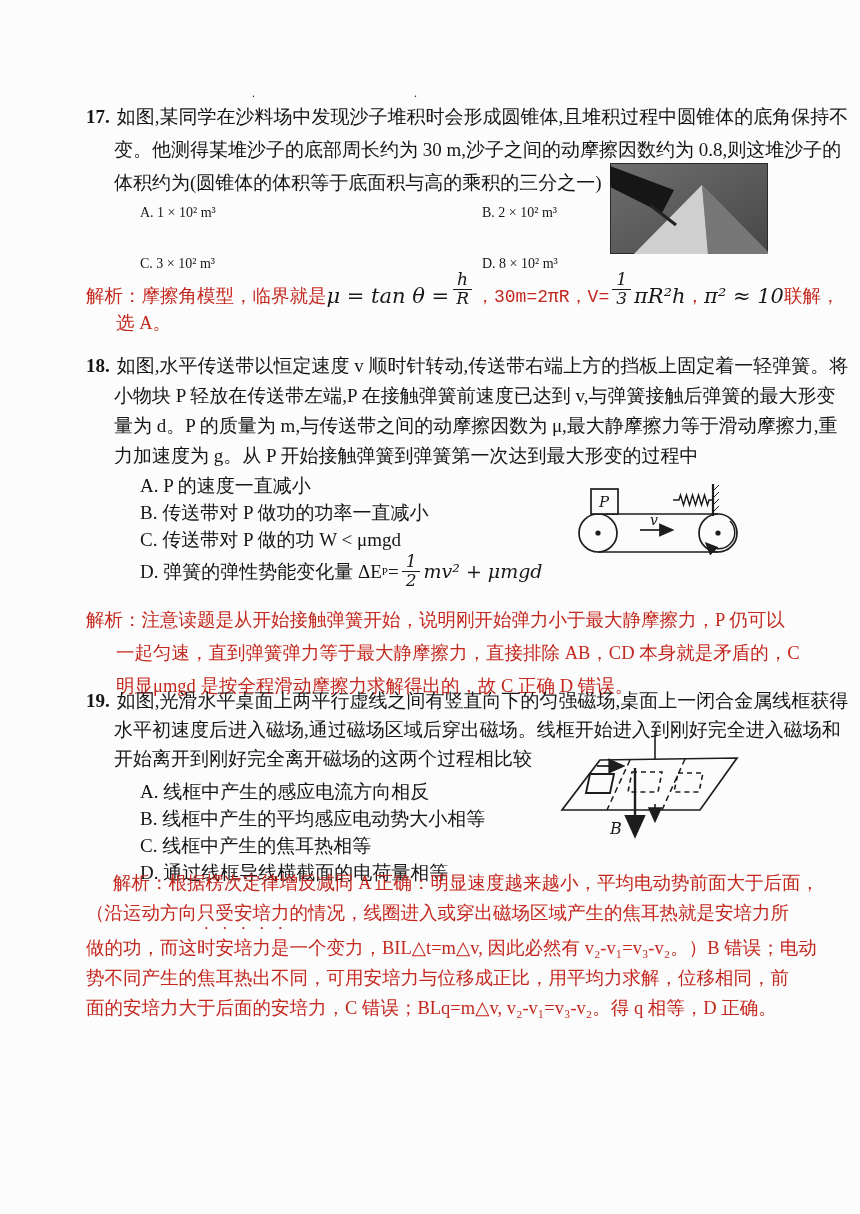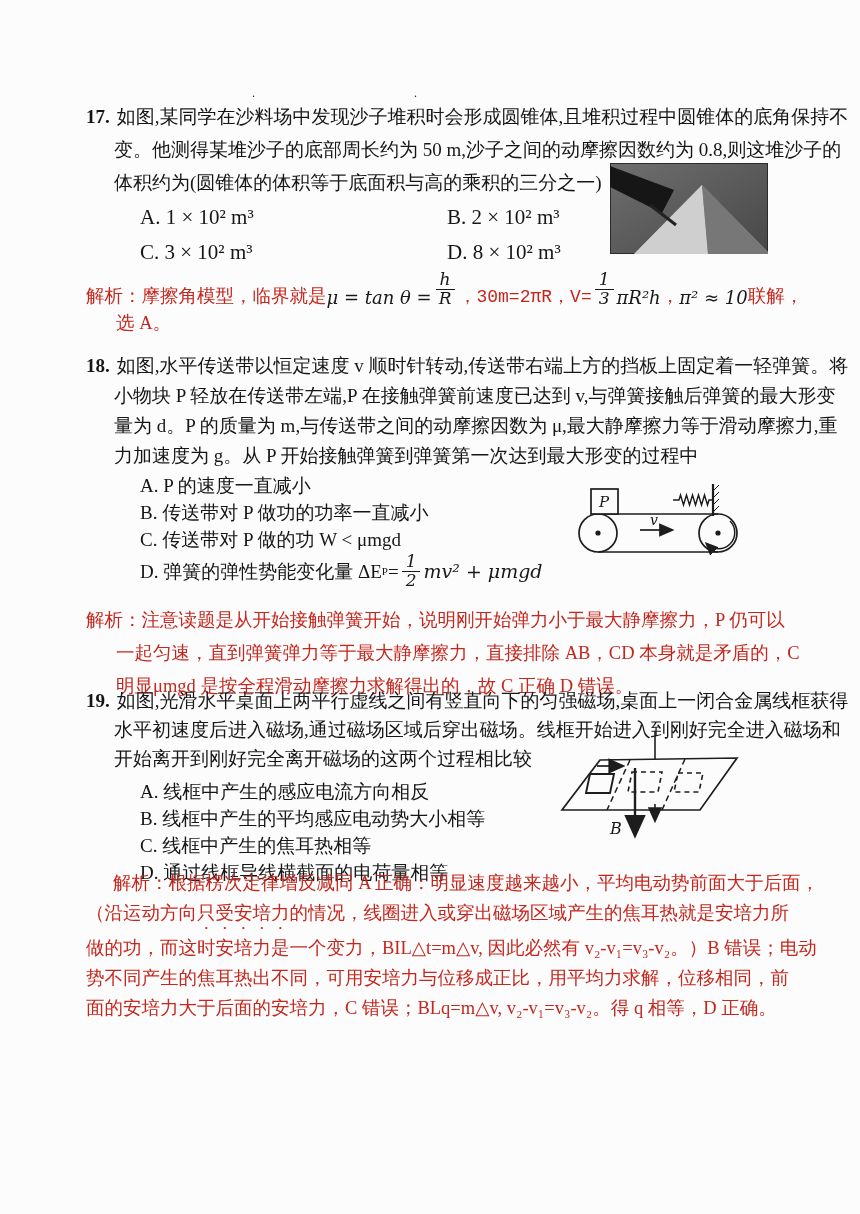--- a/index.html
+++ b/index.html
@@ -14,21 +14,21 @@
 
   
   .q{position:absolute;left:86px;width:706px;}
   .qline{white-space:nowrap;font-size:19px;line-height:33px;}
   .qnum{padding-right:7px;font-weight:bold;}
   .cont{padding-left:28px;}
   #q18 .qline{line-height:30px;}
   #q19 .qline{line-height:29px;}
 
   .opts2{display:grid;grid-template-columns:307px auto;margin:6px 0 0 54px;row-gap:10px;
-         font-size:21px;}
+         font-size:14px;gap:35px;}
   .opts2 .opt{white-space:nowrap;}
   .optlist{margin:1px 0 0 54px;font-size:19px;}
   .optlist .opt{line-height:27px;white-space:nowrap;}
   #q19 .optlist{margin-top:5px;}
   .dRow{display:inline-flex;align-items:center;line-height:34px;}
   .subP{font-size:11px;vertical-align:-5px;}
 
   
   .frac{display:inline-flex;flex-direction:column;align-items:center;line-height:1.05;
         font-style:italic;font-family:"DejaVu Serif",serif;color:#181818;font-size:17px;
@@ -36,21 +36,21 @@
   .frac .fn{padding:0 4px;border-bottom:1.5px solid #181818;}
   .frac .fd{padding:0 4px;}
 
   
   .sol{position:absolute;left:86px;width:710px;color:#c4271e;font-size:18.5px;}
   .sol .line{line-height:30px;white-space:nowrap;}
   #sol18 .line{line-height:33px;}
   #sol18 .cont2,#sol17 .cont2{padding-left:30px;}
   #sol19 .indent1{padding-left:27px;}
   .eqline{display:flex;align-items:flex-end;height:52px;white-space:nowrap;}
-  .black{color:#181818;font-style:italic;font-family:"DejaVu Serif",serif;font-size:18px;}
+  .black{color:#181818;font-style:italic;font-family:"DejaVu Serif",serif;font-size:21px;}
   .redeq{font-family:Liberation Mono, monospace;font-size:18px;}
   .emph{-webkit-text-emphasis:filled dot #c4271e;text-emphasis:filled dot #c4271e;
         -webkit-text-emphasis-position:under right;text-emphasis-position:under right;}
 
   .diag{position:absolute;}
   svg{display:block;}
   .svgtext{font-family:"DejaVu Serif",serif;font-style:italic;fill:#181818;}
 </style>
 </head>
 <body>
@@ -67,21 +67,21 @@
   <div class="frag" style="left:404px">
       <span>v</span>
     </div>
   <span class="fragdot" style="left:414px">.</span>
   <div class="frag" style="left:514px">
       <span>v</span>
     </div>
 
   <div class="q" id="q17" style="top:100px">
     <div class="qline"><span class="qnum">17.</span><span>如图,某同学在沙料场中发现沙子堆积时会形成圆锥体,且堆积过程中圆锥体的底角保持不</span></div>
-    <div class="qline cont">变。他测得某堆沙子的底部周长约为 50 m,沙子之间的动摩擦因数约为 0.8,则这堆沙子的</div>
+    <div class="qline cont">变。他测得某堆沙子的底部周长约为 30 m,沙子之间的动摩擦因数约为 0.8,则这堆沙子的</div>
     <div class="qline cont">体积约为(圆锥体的体积等于底面积与高的乘积的三分之一)</div>
     <div class="opts2">
       <span class="opt">A. 1 × 10² m³</span>
       <span class="opt">B. 2 × 10² m³</span>
       <span class="opt">C. 3 × 10² m³</span>
       <span class="opt">D. 8 × 10² m³</span>
     </div>
   </div>
 
   <div class="diag" style="left:610px;top:163px">

